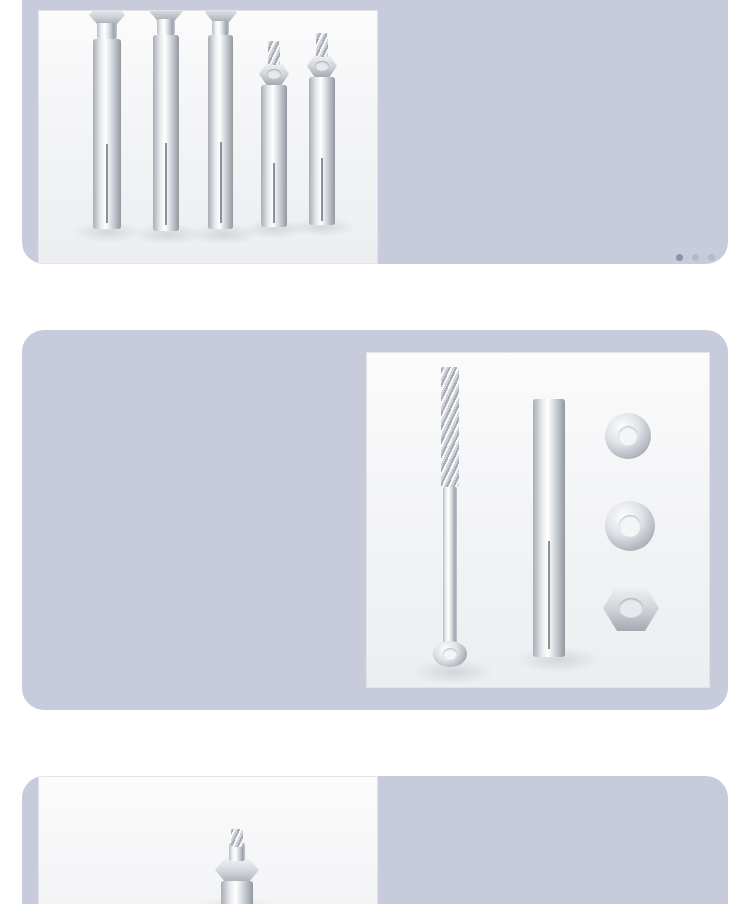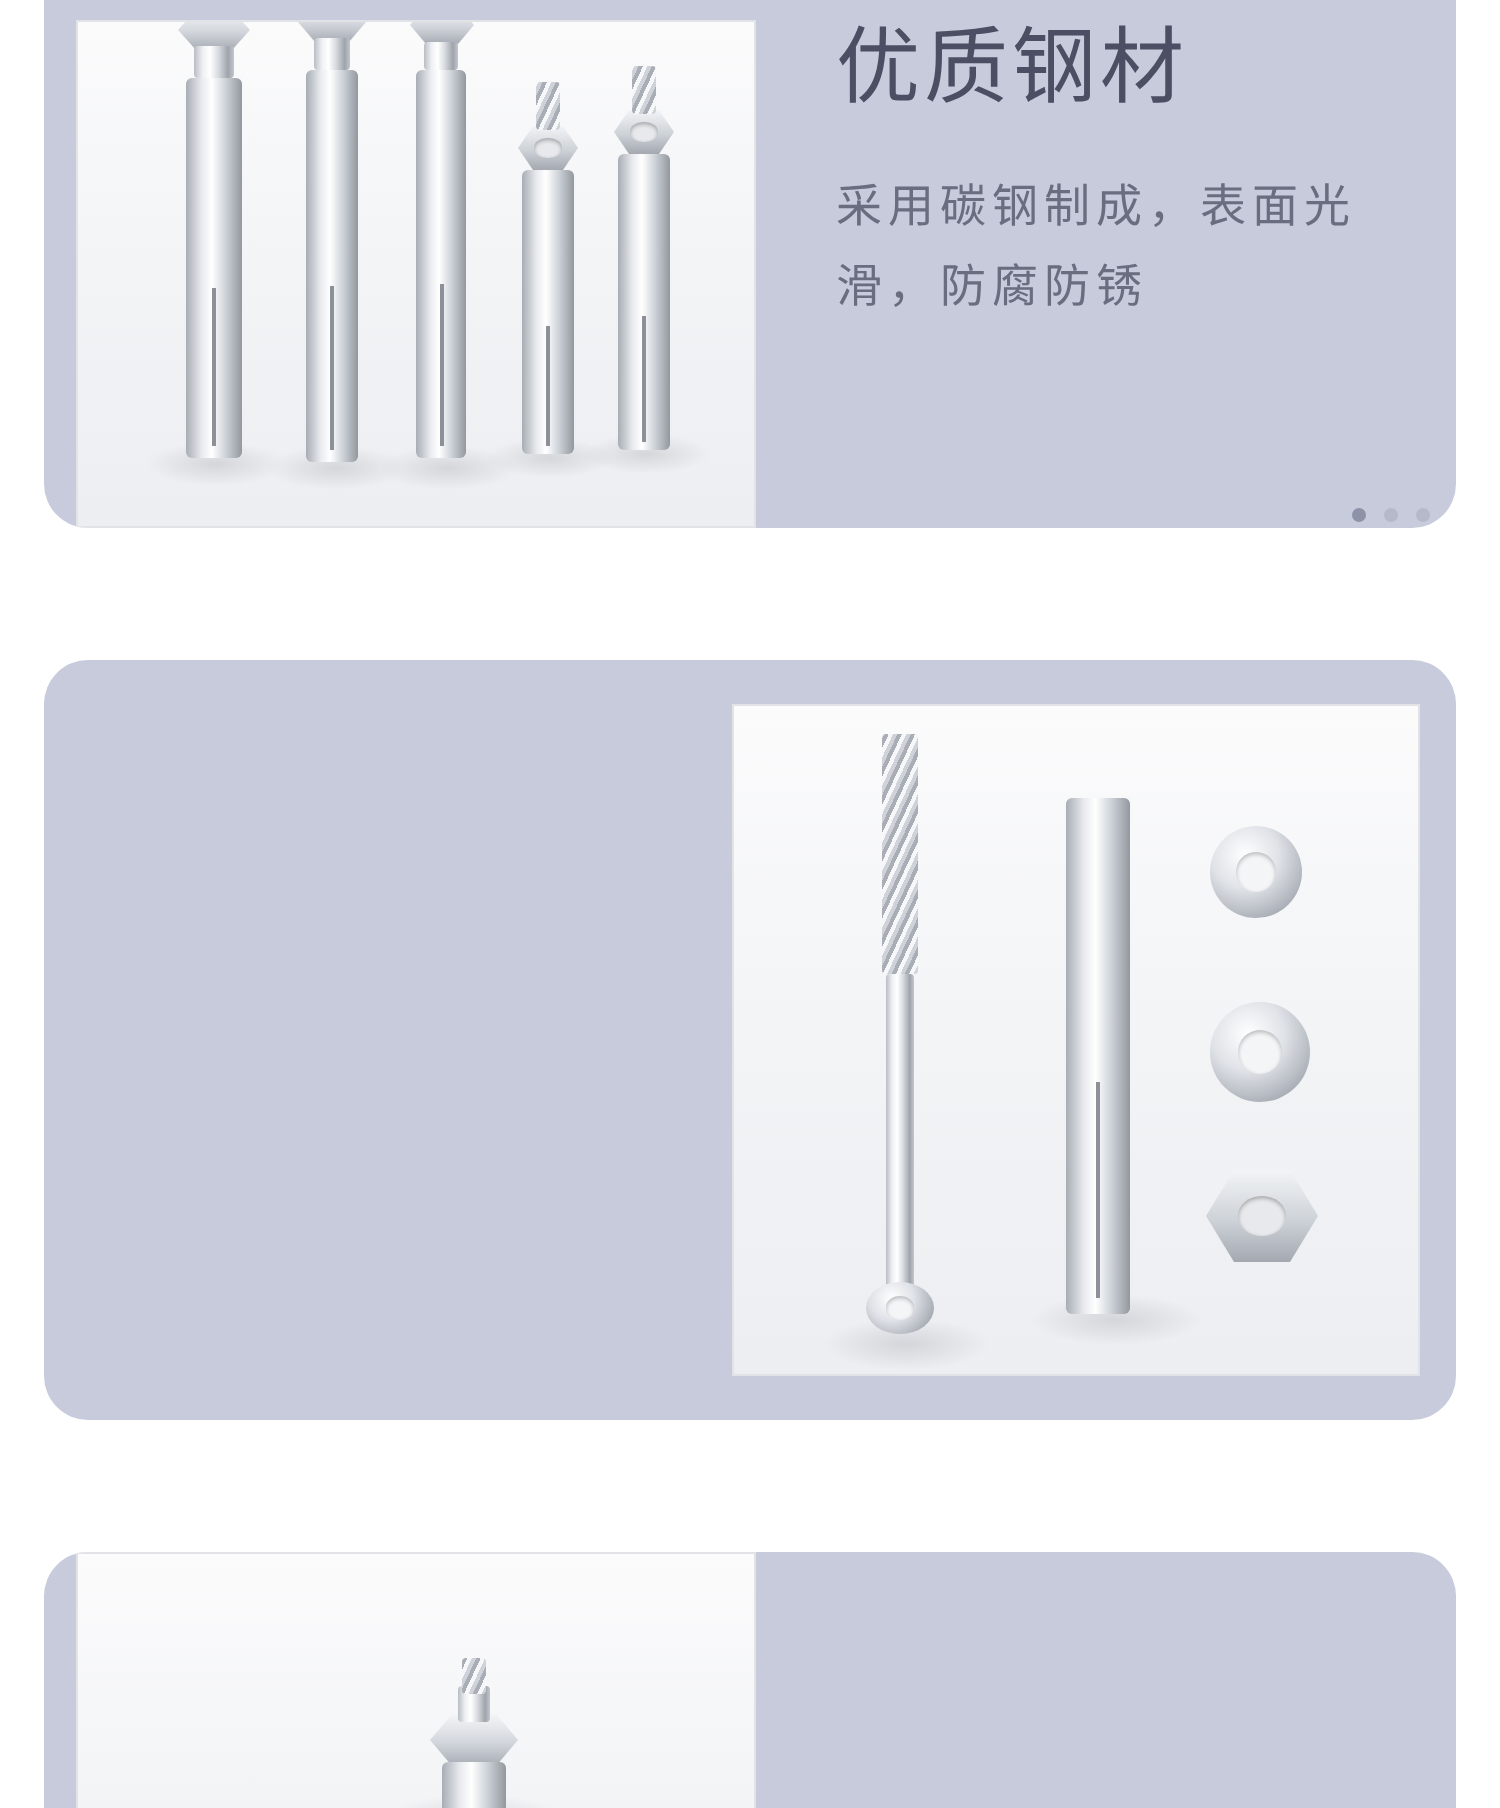--- a/index.html
+++ b/index.html
@@ -185,24 +185,20 @@
       <div class="sleeve" style="left:222px; top:74px; width:26px; height:142px;"></div>
 
       <div class="shadow-soft" style="left:252px; top:206px; width:64px; height:20px;"></div>
       <div class="nut" style="left:268px; top:44px; width:30px; height:22px;">
           <span class="hole"></span>
         </div>
       <div class="thread" style="left:277px; top:22px; width:12px; height:24px;"></div>
       <div class="sleeve" style="left:270px; top:66px; width:26px; height:148px;"></div>
     </div>
 
-    <div class="txt block-one">
-      <div class="headline">优质钢材</div>
-      <div class="subline">采用碳钢制成，表面光滑，防腐防锈</div>
-    </div>
 
     <div class="dots d1">
       <span class="dot"></span>
       <span class="dot dim"></span>
       <span class="dot dim"></span>
     </div>
   </section>
 
   <section class="card two">
 

